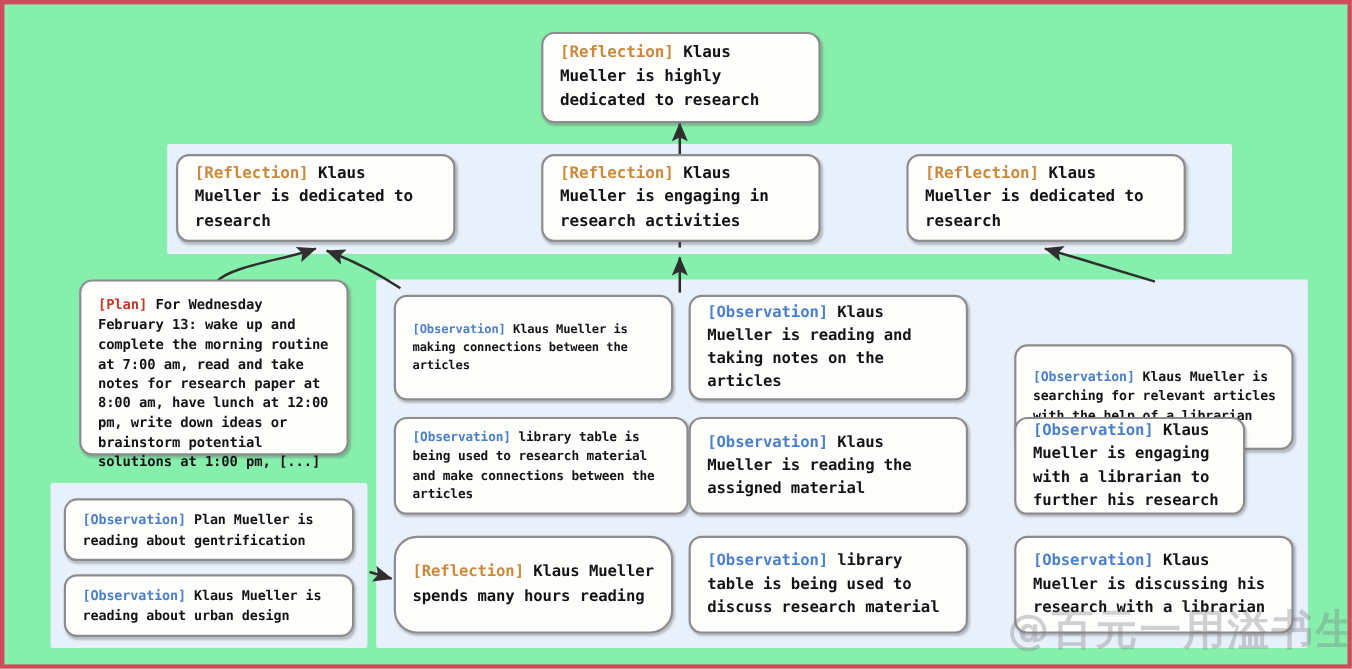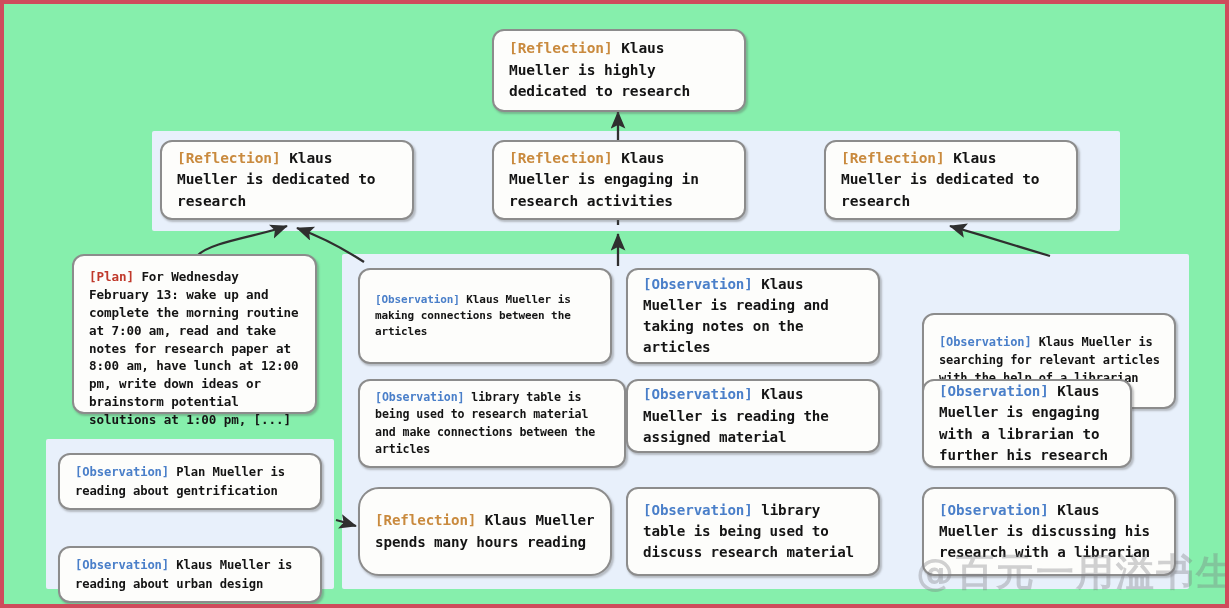--- a/index.html
+++ b/index.html
@@ -106,38 +106,38 @@
     <span class="inner"><span class="tag-reflection">[Reflection]</span><span> Klaus Mueller is dedicated to research</span></span>
   </div>
 
   <div class="node" style="left:68px; top:250px; width:245px; height:160px; font-size:12.6px; line-height:1.42; align-items:flex-start; padding-top:12px;">
     <span class="inner"><span class="tag-plan">[Plan]</span><span> For Wednesday February 13: wake up and complete the morning routine at 7:00 am, read and take notes for research paper at 8:00 am, have lunch at 12:00 pm, write down ideas or brainstorm potential solutions at 1:00 pm, [...]</span></span>
   </div>
 
   <div class="node" style="left:54px; top:449px; width:264px; height:57px; font-size:12.2px;">
     <span class="inner"><span class="tag-observation">[Observation]</span><span> Plan Mueller is reading about gentrification</span></span>
   </div>
-  <div class="node" style="left:54px; top:542px; width:264px; height:57px; font-size:12.2px;">
+  <div class="node" style="left:54px; top:518px; width:264px; height:57px; font-size:12.2px;">
     <span class="inner"><span class="tag-observation">[Observation]</span><span> Klaus Mueller is reading about urban design</span></span>
   </div>
 
   <div class="node" style="left:354px; top:264px; width:254px; height:96px; font-size:11px;">
     <span class="inner"><span class="tag-observation">[Observation]</span><span> Klaus Mueller is making connections between the articles</span></span>
   </div>
   <div class="node" style="left:354px; top:375px; width:268px; height:89px; font-size:11.6px;">
     <span class="inner"><span class="tag-observation">[Observation]</span><span> library table is being used to research material and make connections between the articles</span></span>
   </div>
   <div class="node" style="left:354px; top:483px; width:254px; height:89px; font-size:14.2px;border-radius:21px;">
     <span class="inner"><span class="tag-reflection">[Reflection]</span><span> Klaus Mueller spends many hours reading</span></span>
   </div>
 
   <div class="node" style="left:622px; top:264px; width:254px; height:96px; font-size:14.2px;">
     <span class="inner"><span class="tag-observation">[Observation]</span><span> Klaus Mueller is reading and taking notes on the articles</span></span>
   </div>
-  <div class="node" style="left:622px; top:375px; width:254px; height:74px; font-size:14.2px;">
+  <div class="node" style="left:622px; top:375px; width:254px; height:89px; font-size:14.2px;">
     <span class="inner"><span class="tag-observation">[Observation]</span><span> Klaus Mueller is reading the assigned material</span></span>
   </div>
   <div class="node" style="left:622px; top:483px; width:254px; height:89px; font-size:14.2px;">
     <span class="inner"><span class="tag-observation">[Observation]</span><span> library table is being used to discuss research material</span></span>
   </div>
 
   <div class="node" style="left:918px; top:264px; width:254px; height:96px; font-size:12px;margin-top:45px;">
     <span class="inner"><span class="tag-observation">[Observation]</span><span> Klaus Mueller is searching for relevant articles with the help of a librarian</span></span>
   </div>
   <div class="node" style="left:918px; top:375px; width:210px; height:89px; font-size:14.2px;">

